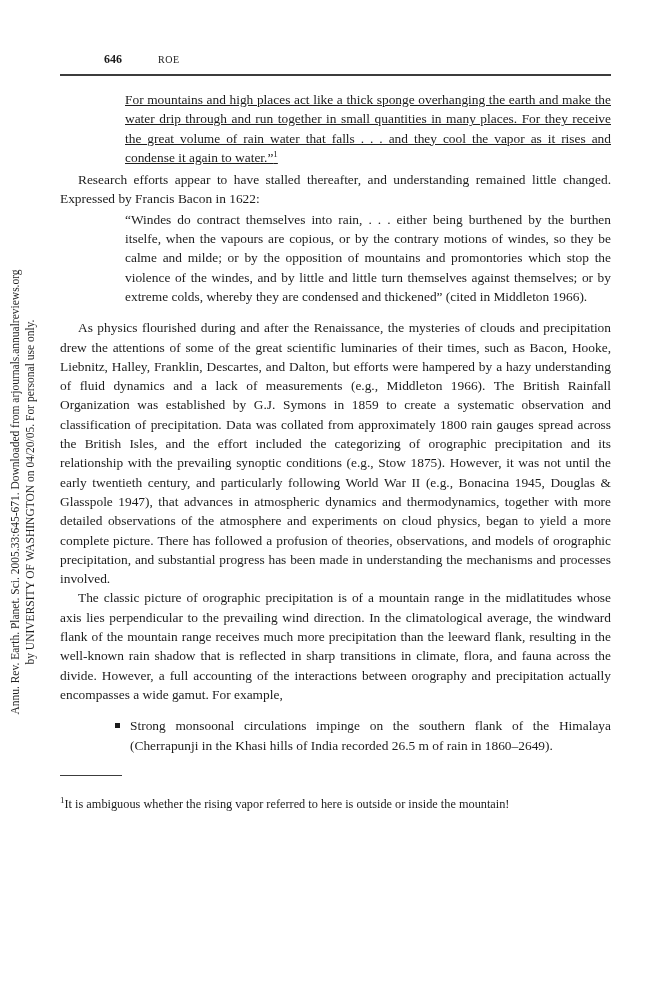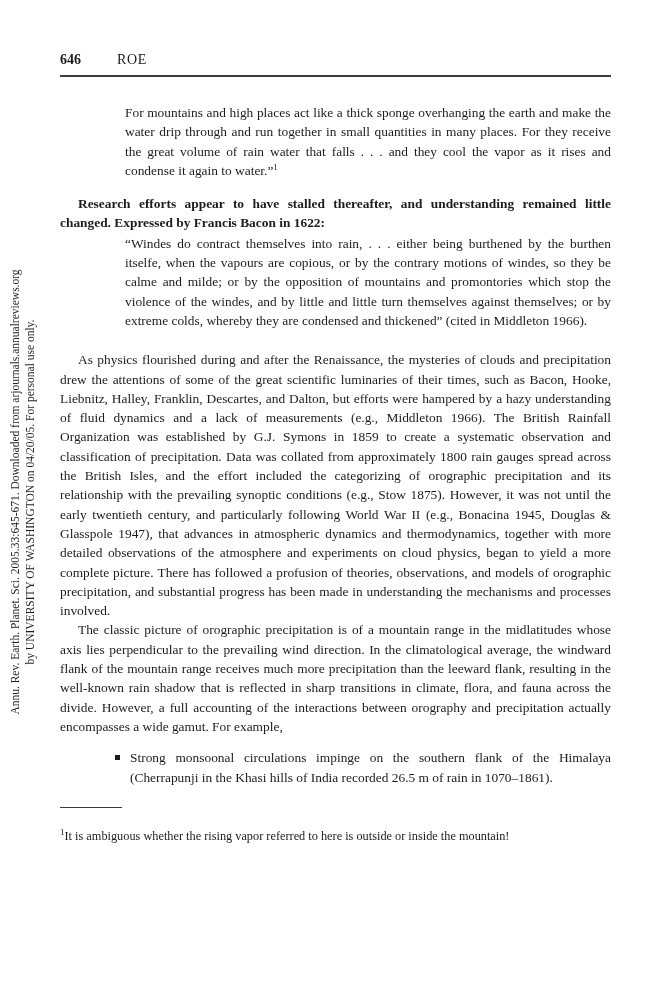--- a/index.html
+++ b/index.html
@@ -15,30 +15,30 @@
   .sidebar {
     position:absolute; left:23px; top:492px;
     transform:translate(-50%,-50%) rotate(-90deg);
     text-align:center; white-space:nowrap;
     font-size:11.5px; line-height:15px; color:#1f1f1f;
   }
 
   .main { position:absolute; left:60px; top:52px; width:551px; }
 
   .header-row { display:flex; align-items:baseline; }
-  .pagenum { font-weight:bold; font-size:14px; }
-  .runhead { margin-left:36px; font-size:14px; letter-spacing:0.6px; }
+  .pagenum { font-weight:bold; font-size:12px;margin-left:44px; }
+  .runhead { margin-left:36px; font-size:10px; letter-spacing:0.6px; }
   .rule { border-bottom:2px solid #3c3c3c; margin-top:7px; }
 
   .bodytext { font-size:13.4px; line-height:19.3px; text-align:justify; }
   .quote { margin-left:65px; }
-  .q1 { margin-top:26px; }
-  .p1 { margin-top:14px; text-indent:18px;font-weight:bold; }
+  .q1 { margin-top:14px;text-decoration:underline; }
+  .p1 { margin-top:3px; text-indent:18px; }
   .q2 { margin-top:1px; }
-  .p2 { margin-top:20px; text-indent:18px; }
+  .p2 { margin-top:12px; text-indent:18px; }
   .p3 { text-indent:18px; }
 
   .bullets { margin-top:12px; }
   .li { position:relative; padding-left:70px; }
   .sq { position:absolute; left:55px; top:7px; width:5px; height:5px; background:#1c1c1c; }
 
   .fnsep { width:62px; border-bottom:1.5px solid #3c3c3c; margin-top:20px; }
   .fn { margin-top:20px; font-size:12.3px; line-height:16px; text-align:left; }
 
   sup { font-size:9px; vertical-align:super; line-height:0; }
@@ -69,21 +69,21 @@
 
     <div class="bodytext quote q2">“Windes do contract themselves into rain, . . . either being burthened by the burthen itselfe, when the vapours are copious, or by the contrary motions of windes, so they be calme and milde; or by the opposition of mountains and promontories which stop the violence of the windes, and by little and little turn themselves against themselves; or by extreme colds, whereby they are condensed and thickened” (cited in Middleton 1966).</div>
 
     <div class="bodytext p2">As physics flourished during and after the Renaissance, the mysteries of clouds and precipitation drew the attentions of some of the great scientific luminaries of their times, such as Bacon, Hooke, Liebnitz, Halley, Franklin, Descartes, and Dalton, but efforts were hampered by a hazy understanding of fluid dynamics and a lack of measurements (e.g., Middleton 1966). The British Rainfall Organization was established by G.J. Symons in 1859 to create a systematic observation and classification of precipitation. Data was collated from approximately 1800 rain gauges spread across the British Isles, and the effort included the categorizing of orographic precipitation and its relationship with the prevailing synoptic conditions (e.g., Stow 1875). However, it was not until the early twentieth century, and particularly following World War II (e.g., Bonacina 1945, Douglas &amp; Glasspole 1947), that advances in atmospheric dynamics and thermodynamics, together with more detailed observations of the atmosphere and experiments on cloud physics, began to yield a more complete picture. There has followed a profusion of theories, observations, and models of orographic precipitation, and substantial progress has been made in understanding the mechanisms and processes involved.</div>
 
     <div class="bodytext p3">The classic picture of orographic precipitation is of a mountain range in the midlatitudes whose axis lies perpendicular to the prevailing wind direction. In the climatological average, the windward flank of the mountain range receives much more precipitation than the leeward flank, resulting in the well-known rain shadow that is reflected in sharp transitions in climate, flora, and fauna across the divide. However, a full accounting of the interactions between orography and precipitation actually encompasses a wide gamut. For example,</div>
 
     <div class="bullets">
       <div class="bodytext li">
         <span class="sq"></span>
-        <span>Strong monsoonal circulations impinge on the southern flank of the Himalaya (Cherrapunji in the Khasi hills of India recorded 26.5 m of rain in 1070–1861).</span>
+        <span>Strong monsoonal circulations impinge on the southern flank of the Himalaya (Cherrapunji in the Khasi hills of India recorded 26.5 m of rain in 1860–2649).</span>
       </div>
     </div>
 
     <div class="fnsep"></div>
     <div class="fn">
       <sup>1</sup><span>It is ambiguous whether the rising vapor referred to here is outside or inside the mountain!</span>
     </div>
 
   </div>
 </div>

